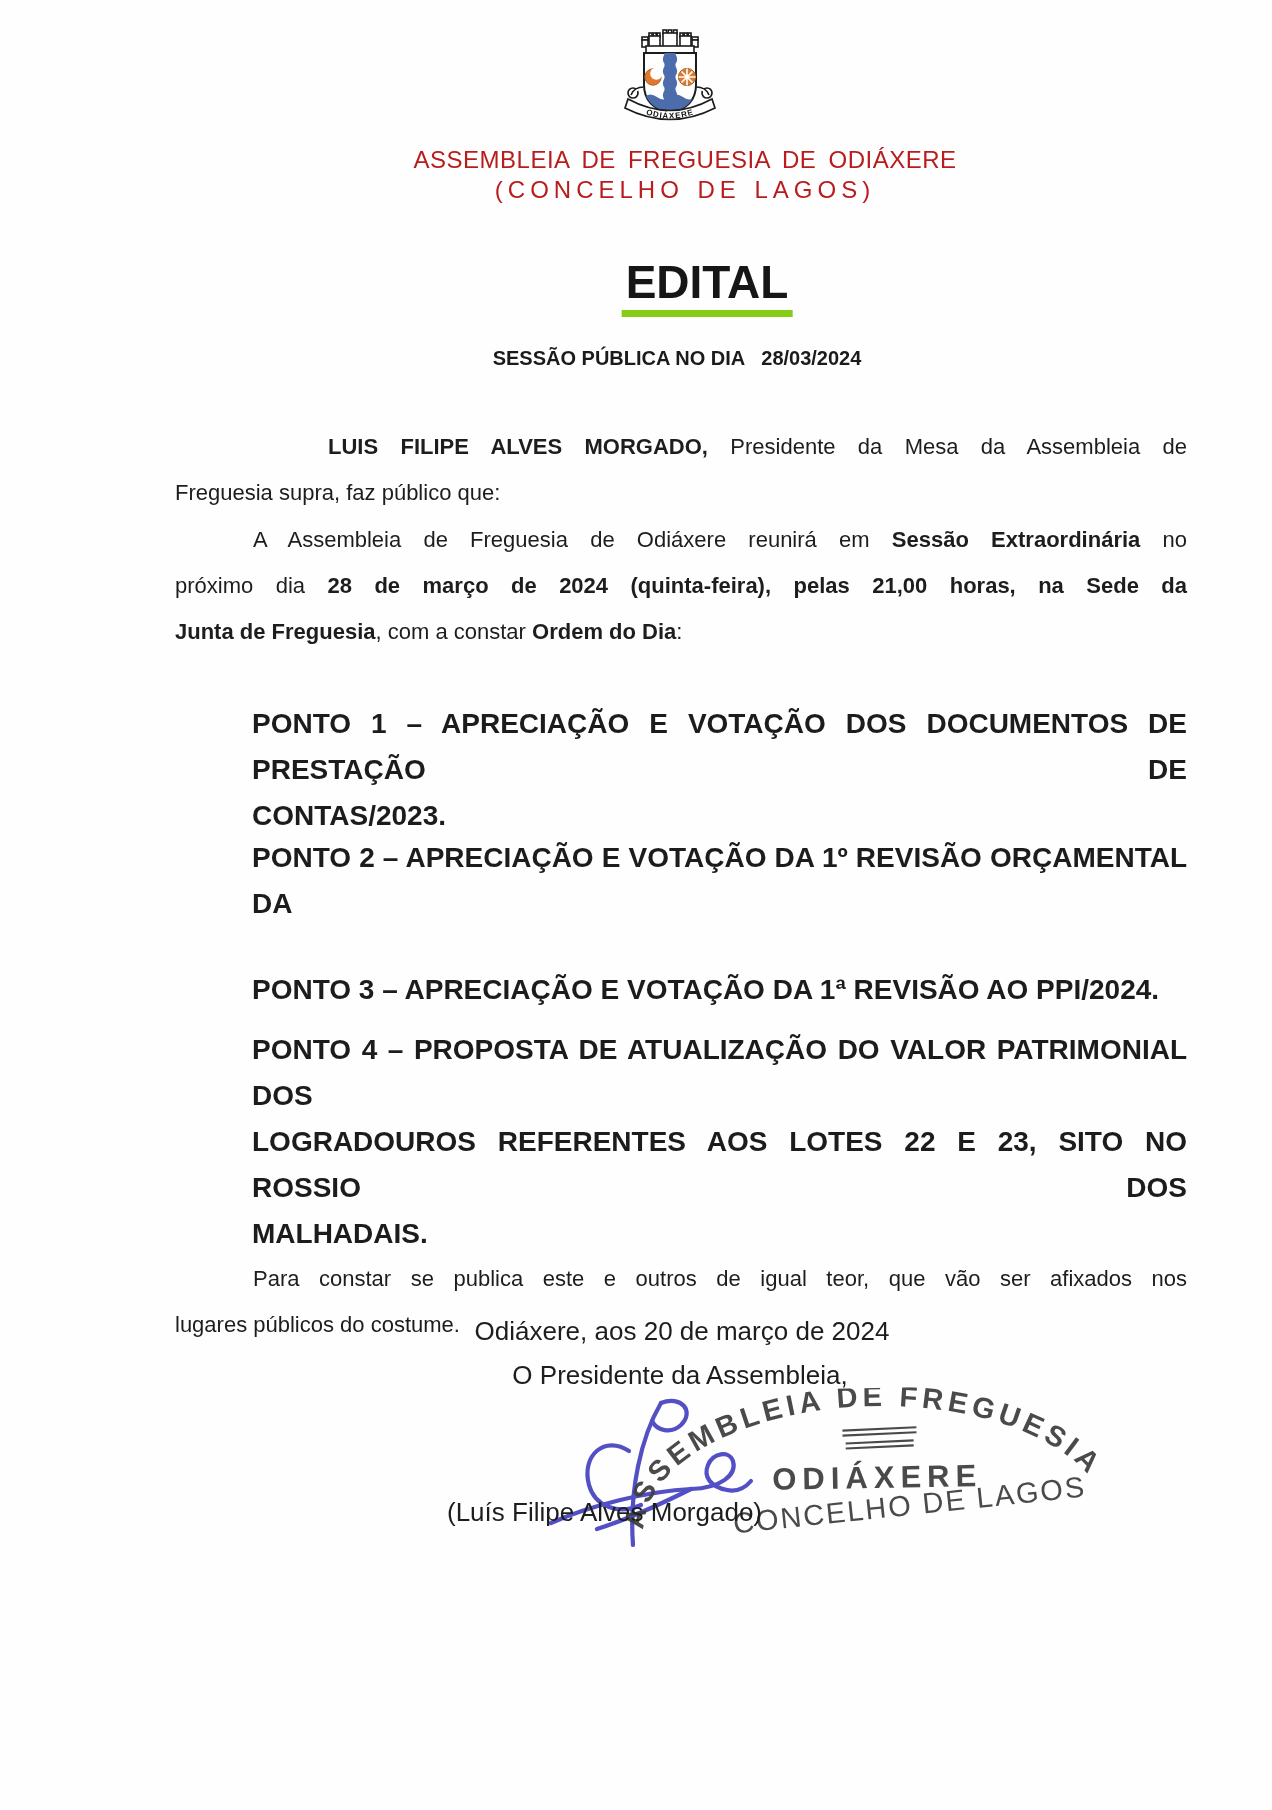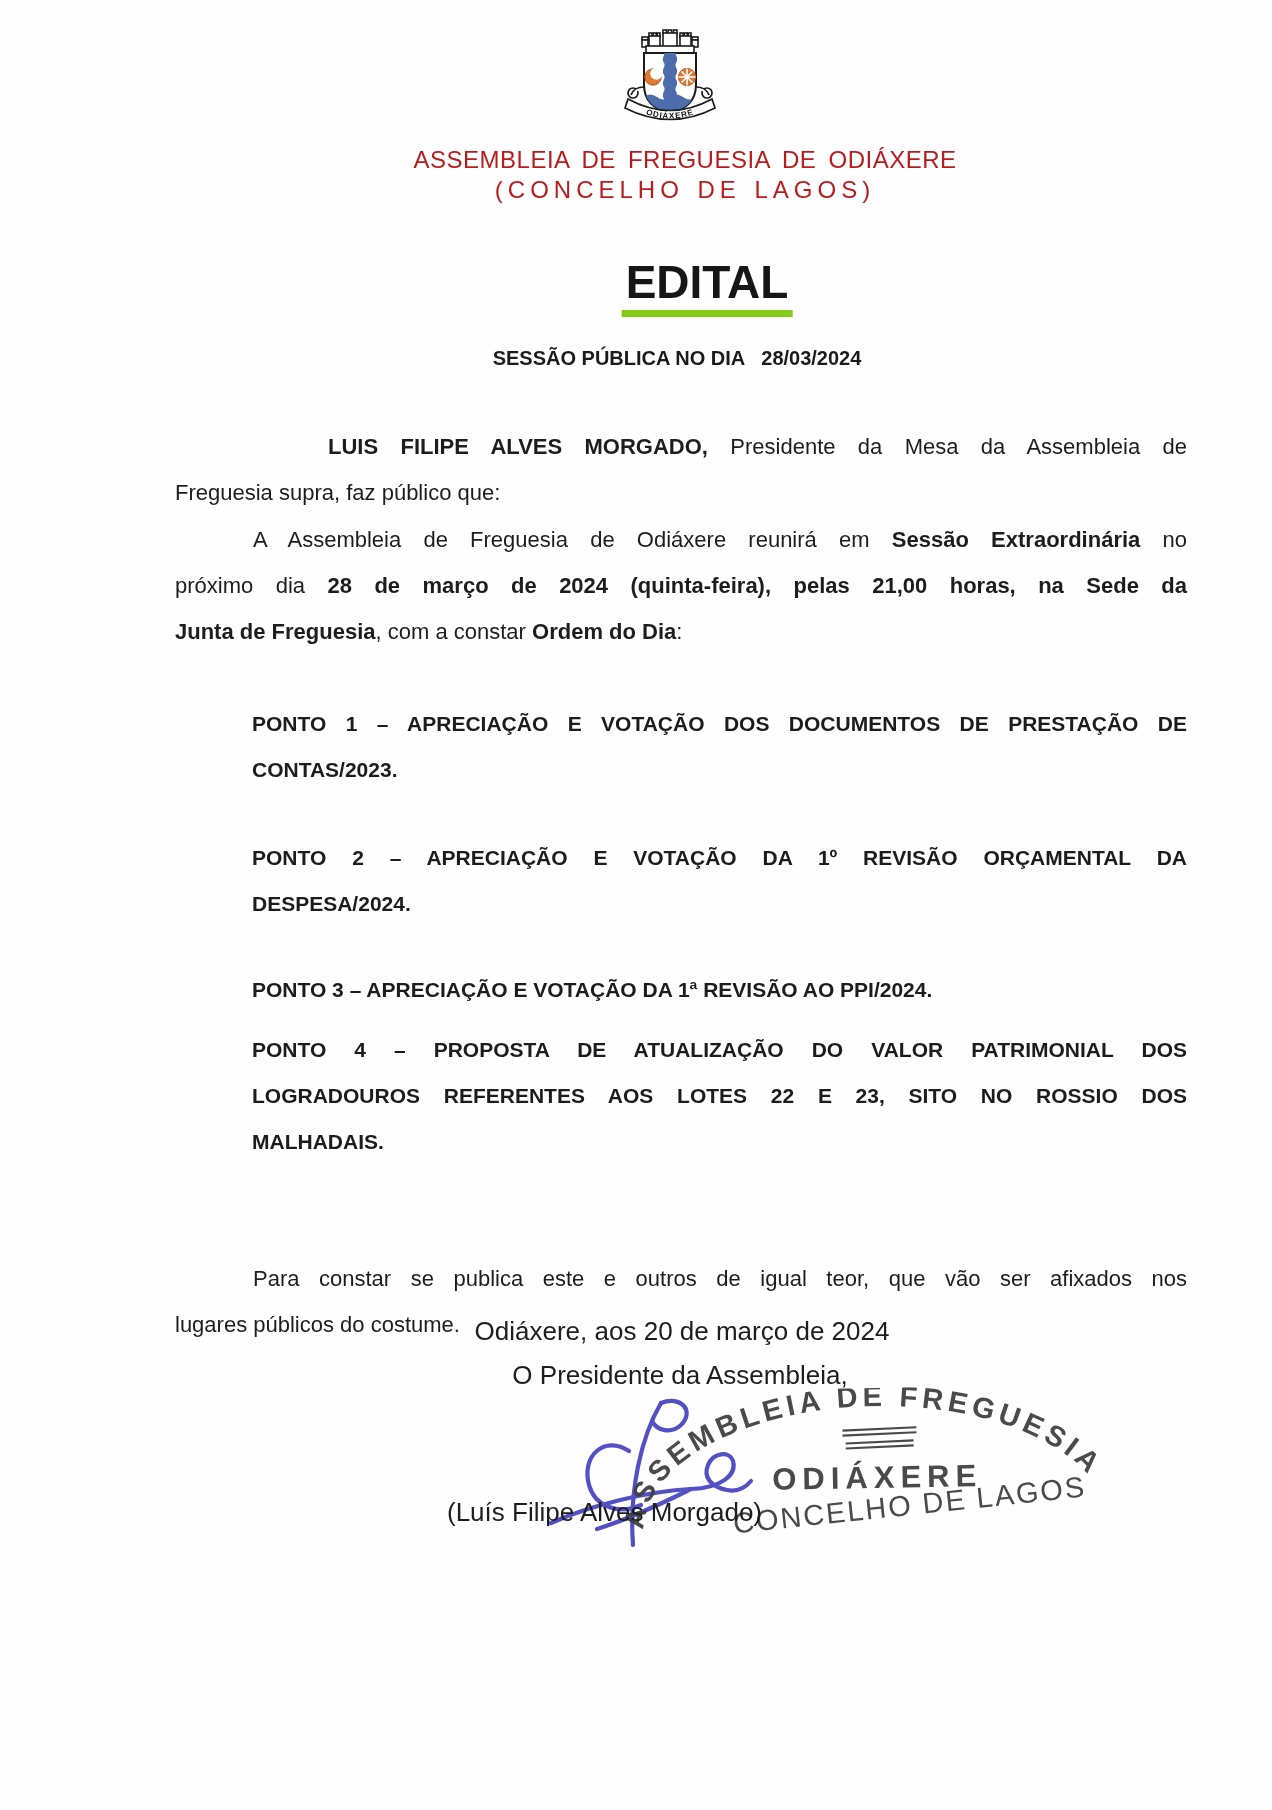--- a/index.html
+++ b/index.html
@@ -17,21 +17,21 @@
     font-size:46px;font-weight:bold;letter-spacing:0;color:#161616;
     border-bottom:7px solid #84cc16;padding:0 4px 2px 4px;line-height:52px;white-space:nowrap;
   }
   .session{
     position:absolute;left:677px;top:347px;transform:translateX(-50%);
     font-size:20px;font-weight:bold;white-space:nowrap;color:#1b1b1b;
   }
   .session .gap{display:inline-block;width:16px;}
   
   .para{position:absolute;left:175px;width:1012px;font-size:22px;line-height:46px;color:#1d1d1d;}
-  .agenda-item{position:absolute;left:252px;width:935px;font-size:21px;line-height:46px;font-weight:bold;color:#1c1c1c;}
+  .agenda-item{position:absolute;left:252px;width:935px;font-size:28px;line-height:46px;font-weight:bold;color:#1c1c1c;}
   .jline{text-align:justify;text-align-last:justify;}
   .jlast{text-align:left;}
   .ind-lg{padding-left:153px;}
   .ind-sm{padding-left:78px;}
   b{font-weight:bold;}
   .center-line{position:absolute;transform:translateX(-50%);white-space:nowrap;font-size:26px;color:#1d1d1d;}
   
   .sig{position:absolute;left:545px;top:1393px;width:210px;height:160px;}
   .stamp{position:absolute;left:625px;top:1388px;width:500px;height:150px;opacity:.93;transform:rotate(-1deg);}
   .signer-name{position:absolute;left:447px;top:1497px;font-size:26px;white-space:nowrap;color:#1d1d1d;}
@@ -116,21 +116,20 @@
     <div class="jline"><span>próximo dia </span><b>28 de março de 2024 (quinta-feira), pelas 21,00 horas, na Sede da</b></div>
     <div class="jlast"><b>Junta de Freguesia</b><span>, com a constar </span><b>Ordem do Dia</b><span>:</span></div>
   </div>
 
   <div class="agenda-item" style="top:701px;">
     <div class="jline">PONTO 1 – APRECIAÇÃO E VOTAÇÃO DOS DOCUMENTOS DE PRESTAÇÃO DE</div>
     <div class="jlast">CONTAS/2023.</div>
   </div>
   <div class="agenda-item" style="top:835px;">
     <div class="jline">PONTO 2 – APRECIAÇÃO E VOTAÇÃO DA 1º REVISÃO ORÇAMENTAL DA</div>
-    <div class="jlast">DESPESA/2024.</div>
   </div>
   <div class="agenda-item" style="top:967px;">
     <div class="jlast">PONTO 3 – APRECIAÇÃO E VOTAÇÃO DA 1ª REVISÃO AO PPI/2024.</div>
   </div>
   <div class="agenda-item" style="top:1027px;">
     <div class="jline">PONTO 4 – PROPOSTA DE ATUALIZAÇÃO DO VALOR PATRIMONIAL DOS</div>
     <div class="jline">LOGRADOUROS REFERENTES AOS LOTES 22 E 23, SITO NO ROSSIO DOS</div>
     <div class="jlast">MALHADAIS.</div>
   </div>
 

